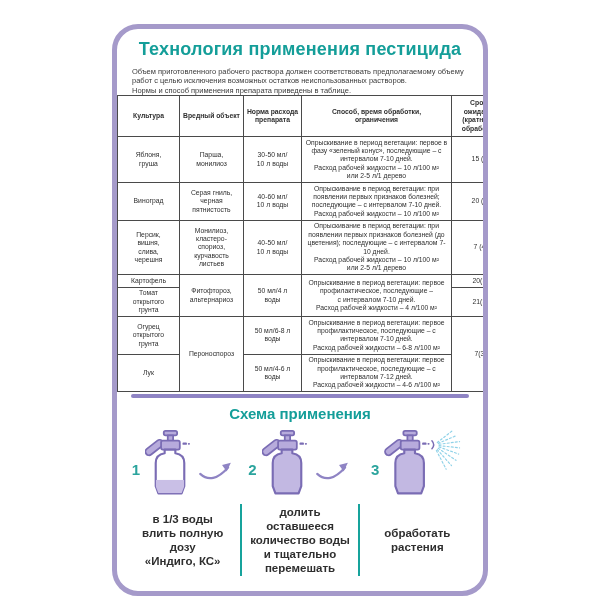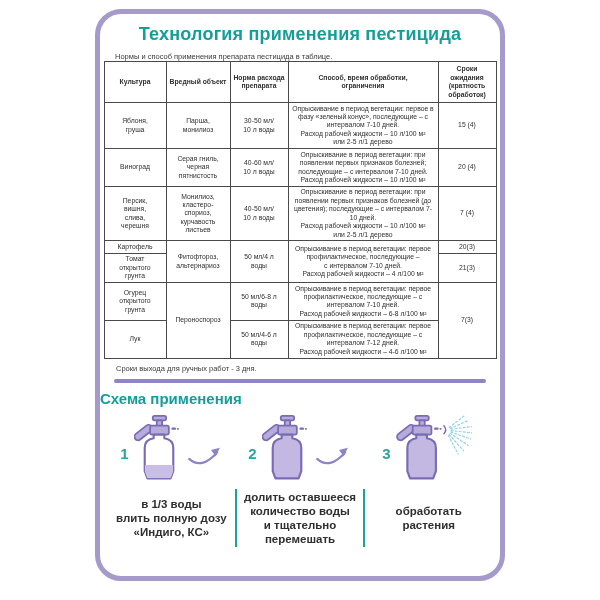--- a/index.html
+++ b/index.html
@@ -2,22 +2,22 @@
 <html><head>
 <meta charset="utf-8">
 <style>
   html,body{margin:0;padding:0;}
   body{
     width:600px;height:600px;background:#ffffff;
     font-family:"Liberation Sans", sans-serif;color:#333;
     position:relative;overflow:hidden;
   }
   .frame{
-    box-sizing:border-box;width:410px;height:572px;
-    margin:9px auto 0;border:5px solid #a59aca;border-radius:26px;
+    box-sizing:border-box;width:376px;height:572px;
+    margin:24px auto 0;border:5px solid #a59aca;border-radius:26px;
     padding:4px 0 0;overflow:hidden;background:#fff;
   }
   .main-title{
     color:#149e99;text-align:center;font-size:18px;font-weight:bold;
     margin:6px 0 7px;letter-spacing:.2px;
   }
   .intro{padding:0 15px;font-size:7.5px;line-height:1.26;color:#3a3a3a;}
   .intro p{margin:0;}
   .table-caption{
     font-size:7.5px;font-style:italic;text-align:right;
@@ -31,21 +31,21 @@
     border:1px solid #4a4a4a;padding:1.5px 3px;vertical-align:middle;
     text-align:center;white-space:pre-line;overflow:hidden;
   }
   table.reg th{font-weight:bold;padding:3px 2px;}
   td.method{text-align:left;}
   col.c1{width:62px;} col.c2{width:64px;} col.c3{width:58px;}
   col.c4{width:150px;} col.c5{width:58px;}
   .footnote{font-size:7.5px;padding:5px 16px 4px;color:#3a3a3a;}
   .section-divider{height:4px;background:#8f84c4;margin:2px 14px;border-radius:2px;}
   .schema-title{
-    color:#149e99;font-size:15px;font-weight:bold;
+    color:#149e99;text-align:center;font-size:15px;font-weight:bold;
     margin:7px 0 2px;
   }
   .steps{display:flex;padding:0 8px;height:78px;}
   .step{flex:1;display:flex;align-items:center;justify-content:center;}
   .step-num{
     color:#2ba49d;font-size:15px;font-weight:600;margin-right:5px;
     align-self:center;transform:translateY(6px);
   }
   .sprayer{display:block;}
   .arrow-wrap{align-self:flex-end;margin:0 0 12px 2px;}
@@ -58,21 +58,22 @@
   .caption + .caption{border-left:2.5px solid #17a39c;}
 </style>
 </head>
 <body>
 
 <div class="frame">
 
   <h1 class="main-title">Технология применения пестицида</h1>
 
   <div class="intro">
-    <p>Нормы и способ применения препарата пестицида в таблице.</p>
+    <p>Объем приготовленного рабочего раствора должен соответствовать предполагаемому объему работ с целью исключения возможных остатков неиспользованных растворов.</p>
+    <p>Нормы и способ применения препарата приведены в таблице.</p>
   </div>
 
 
   <table class="reg">
     <colgroup>
       <col class="c1">
         <col class="c2">
         <col class="c3">
         <col class="c4">
         <col class="c5">
@@ -157,21 +158,20 @@
     <tr>
       <td>Лук</td>
       <td>50 мл/4-6 л
 воды</td>
       <td class="method">Опрыскивание в период вегетации: первое профилактическое, последующие – с интервалом 7-12 дней.
 Расход рабочей жидкости – 4-6 л/100 м²</td>
     </tr>
   </tbody>
     </table>
 
-  <div class="footnote">Сроки выхода для ручных работ - 3 дня.</div>
 
   <div class="section-divider"></div>
 
   <h2 class="schema-title">Схема применения</h2>
 
   <div class="steps">
 
     <div class="step">
       <span class="step-num">1</span>
       <svg class="sprayer" width="50" height="66" viewBox="0 0 54 74">

